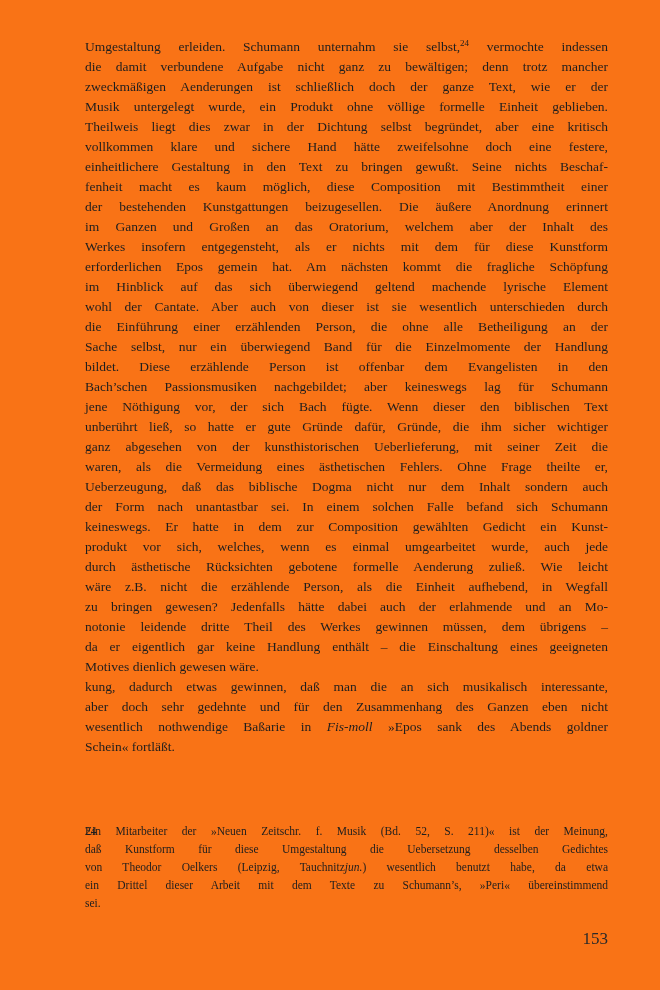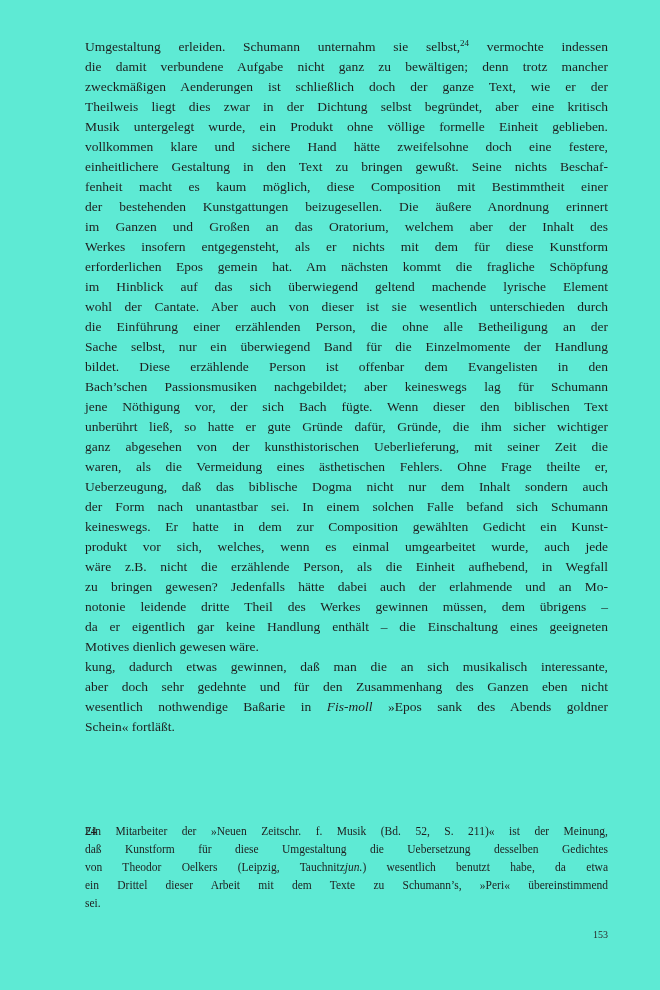--- a/index.html
+++ b/index.html
@@ -7,21 +7,21 @@
     width: 660px; height: 990px;
     background: #ffffff;
     font-family: "Liberation Serif", "DejaVu Serif", serif;
     color: #1e1e1e;
     position: relative;
     overflow: hidden;
   }
   .page {
     position: absolute; left: 0; top: 0;
     width: 660px; height: 990px;
-    background: #5eead4;
+    background: #f97316;
     text-decoration: underline;
   }
   .main-text {
     position: absolute;
     left: 85px; top: 37px;
     width: 523px;
     font-size: 13.5px;
   }
   .line {
     height: 20px;
@@ -55,35 +55,35 @@
     height: 18px;
     line-height: 18px;
   }
   .fn-text { }
   .fn-text .line { height: 18px; line-height: 18px; }
   .page-number {
     position: absolute;
     left: 85px; top: 929px;
     width: 523px;
     text-align: right;
-    font-size: 10px;
+    font-size: 17px;
     color: #2a2a2a;
   }
 </style>
 </head>
 <body>
 
 <div class="page">
   <div class="main-text" id="main-text">
       <div>
         <div class="line"><span>Umgestaltung erleiden. Schumann unternahm sie selbst,</span><span class="sup">24</span><span> vermochte indessen</span></div>
         <div class="line"><span>die damit verbundene Aufgabe nicht ganz zu bewältigen; denn trotz mancher</span></div>
         <div class="line"><span>zweckmäßigen Aenderungen ist schließlich doch der ganze Text, wie er der</span></div>
+        <div class="line"><span>Musik untergelegt wurde, ein Produkt ohne völlige formelle Einheit geblieben.</span></div>
         <div class="line"><span>Theilweis liegt dies zwar in der Dichtung selbst begründet, aber eine kritisch</span></div>
-        <div class="line"><span>Musik untergelegt wurde, ein Produkt ohne völlige formelle Einheit geblieben.</span></div>
         <div class="line"><span>vollkommen klare und sichere Hand hätte zweifelsohne doch eine festere,</span></div>
         <div class="line"><span>einheitlichere Gestaltung in den Text zu bringen gewußt. Seine nichts Beschaf-</span></div>
         <div class="line"><span>fenheit macht es kaum möglich, diese Composition mit Bestimmtheit einer</span></div>
         <div class="line"><span>der bestehenden Kunstgattungen beizugesellen. Die äußere Anordnung erinnert</span></div>
         <div class="line"><span>im Ganzen und Großen an das Oratorium, welchem aber der Inhalt des</span></div>
         <div class="line"><span>Werkes insofern entgegensteht, als er nichts mit dem für diese Kunstform</span></div>
         <div class="line"><span>erforderlichen Epos gemein hat. Am nächsten kommt die fragliche Schöpfung</span></div>
         <div class="line"><span>im Hinblick auf das sich überwiegend geltend machende lyrische Element</span></div>
         <div class="line"><span>wohl der Cantate. Aber auch von dieser ist sie wesentlich unterschieden durch</span></div>
         <div class="line"><span>die Einführung einer erzählenden Person, die ohne alle Betheiligung an der</span></div>
@@ -91,20 +91,21 @@
         <div class="line"><span>bildet. Diese erzählende Person ist offenbar dem Evangelisten in den</span></div>
         <div class="line"><span>Bach’schen Passionsmusiken nachgebildet; aber keineswegs lag für Schumann</span></div>
         <div class="line"><span>jene Nöthigung vor, der sich Bach fügte. Wenn dieser den biblischen Text</span></div>
         <div class="line"><span>unberührt ließ, so hatte er gute Gründe dafür, Gründe, die ihm sicher wichtiger</span></div>
         <div class="line"><span>ganz abgesehen von der kunsthistorischen Ueberlieferung, mit seiner Zeit die</span></div>
         <div class="line"><span>waren, als die Vermeidung eines ästhetischen Fehlers. Ohne Frage theilte er,</span></div>
         <div class="line"><span>Ueberzeugung, daß das biblische Dogma nicht nur dem Inhalt sondern auch</span></div>
         <div class="line"><span>der Form nach unantastbar sei. In einem solchen Falle befand sich Schumann</span></div>
         <div class="line"><span>keineswegs. Er hatte in dem zur Composition gewählten Gedicht ein Kunst-</span></div>
         <div class="line"><span>produkt vor sich, welches, wenn es einmal umgearbeitet wurde, auch jede</span></div>
+        <div class="line"><span>durch ästhetische Rücksichten gebotene formelle Aenderung zuließ. Wie leicht</span></div>
         <div class="line"><span>wäre z.B. nicht die erzählende Person, als die Einheit aufhebend, in Wegfall</span></div>
         <div class="line"><span>zu bringen gewesen? Jedenfalls hätte dabei auch der erlahmende und an Mo-</span></div>
         <div class="line"><span>notonie leidende dritte Theil des Werkes gewinnen müssen, dem übrigens –</span></div>
         <div class="line"><span>da er eigentlich gar keine Handlung enthält – die Einschaltung eines geeigneten</span></div>
         <div class="line last"><span>Motives dienlich gewesen wäre.</span></div>
       </div>
       <div>
         <div class="line"><span>kung, dadurch etwas gewinnen, daß man die an sich musikalisch interessante,</span></div>
         <div class="line"><span>aber doch sehr gedehnte und für den Zusammenhang des Ganzen eben nicht</span></div>
         <div class="line"><span>wesentlich nothwendige Baßarie in </span><span class="it">Fis-moll</span><span> »Epos sank des Abends goldner</span></div>

